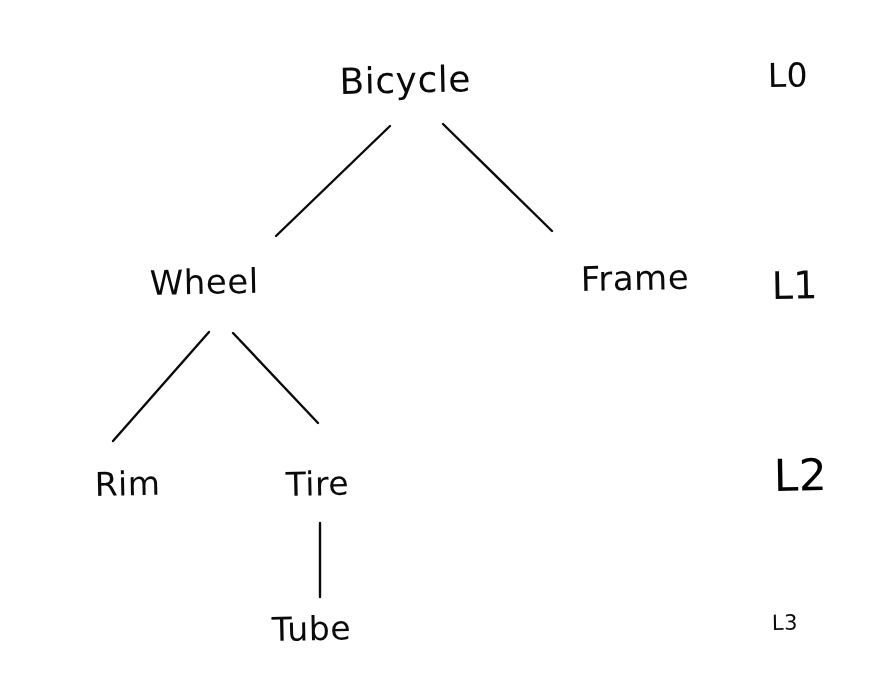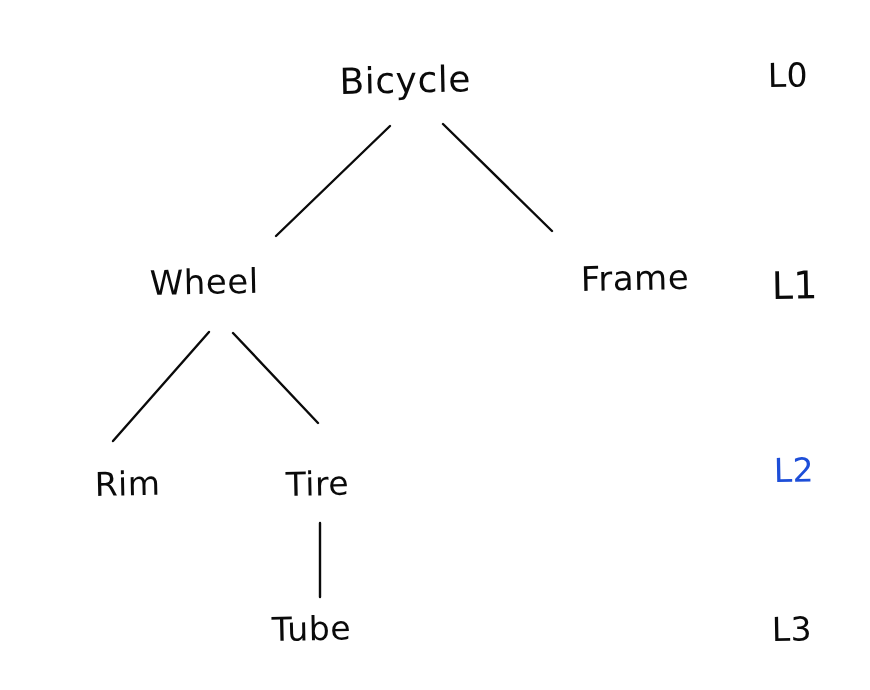--- a/index.html
+++ b/index.html
@@ -65,16 +65,16 @@
 
   <div class="node-label" style="left: 340px; top: 64px; font-size: 36px; color: rgb(10, 10, 10);">Bicycle</div>
   <div class="node-label" style="left: 150px; top: 266px; font-size: 34px; color: rgb(10, 10, 10);">Wheel</div>
   <div class="node-label" style="left: 581px; top: 262px; font-size: 34px; color: rgb(10, 10, 10);">Frame</div>
   <div class="node-label" style="left: 95px; top: 468px; font-size: 33px; color: rgb(10, 10, 10);">Rim</div>
   <div class="node-label" style="left: 286px; top: 468px; font-size: 33px; color: rgb(10, 10, 10);">Tire</div>
   <div class="node-label" style="left: 272px; top: 613px; font-size: 33px; color: rgb(10, 10, 10);">Tube</div>
 
   <div class="level-label" style="left: 768px; top: 59px; font-size: 33px; color: rgb(10, 10, 10);">L0</div>
   <div class="level-label" style="left: 772px; top: 267px; font-size: 38px; color: rgb(10, 10, 10);">L1</div>
-  <div class="level-label" style="left: 774px; top: 454px; font-size: 33px; color: #1d4ed8;">L2</div>
-  <div class="level-label" style="left: 772px; top: 613px; font-size: 33px; color: rgb(10, 10, 10);">L3</div>
+  <div class="level-label" style="left: 774px; top: 454px; font-size: 44px; color: #000000;">L2</div>
+  <div class="level-label" style="left: 772px; top: 613px; font-size: 21px; color: rgb(10, 10, 10);">L3</div>
 
 </div>
 
 </body></html>

